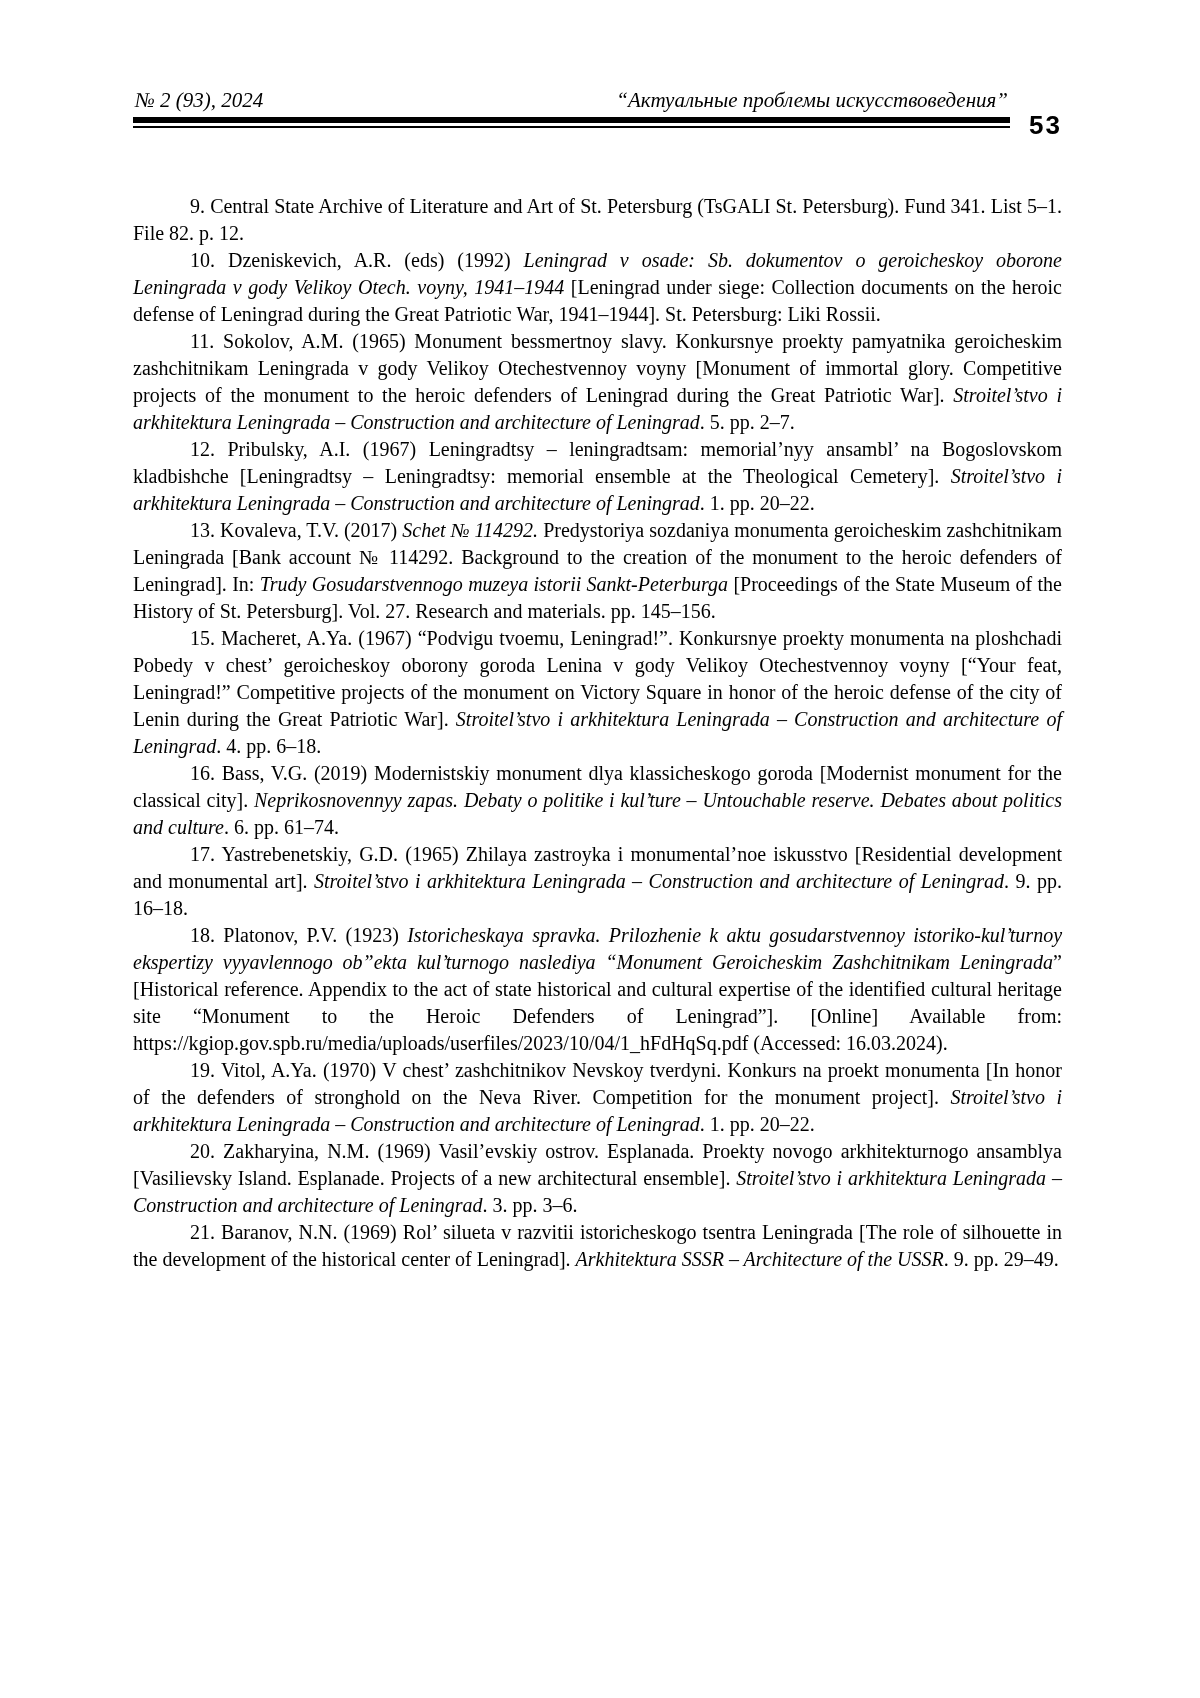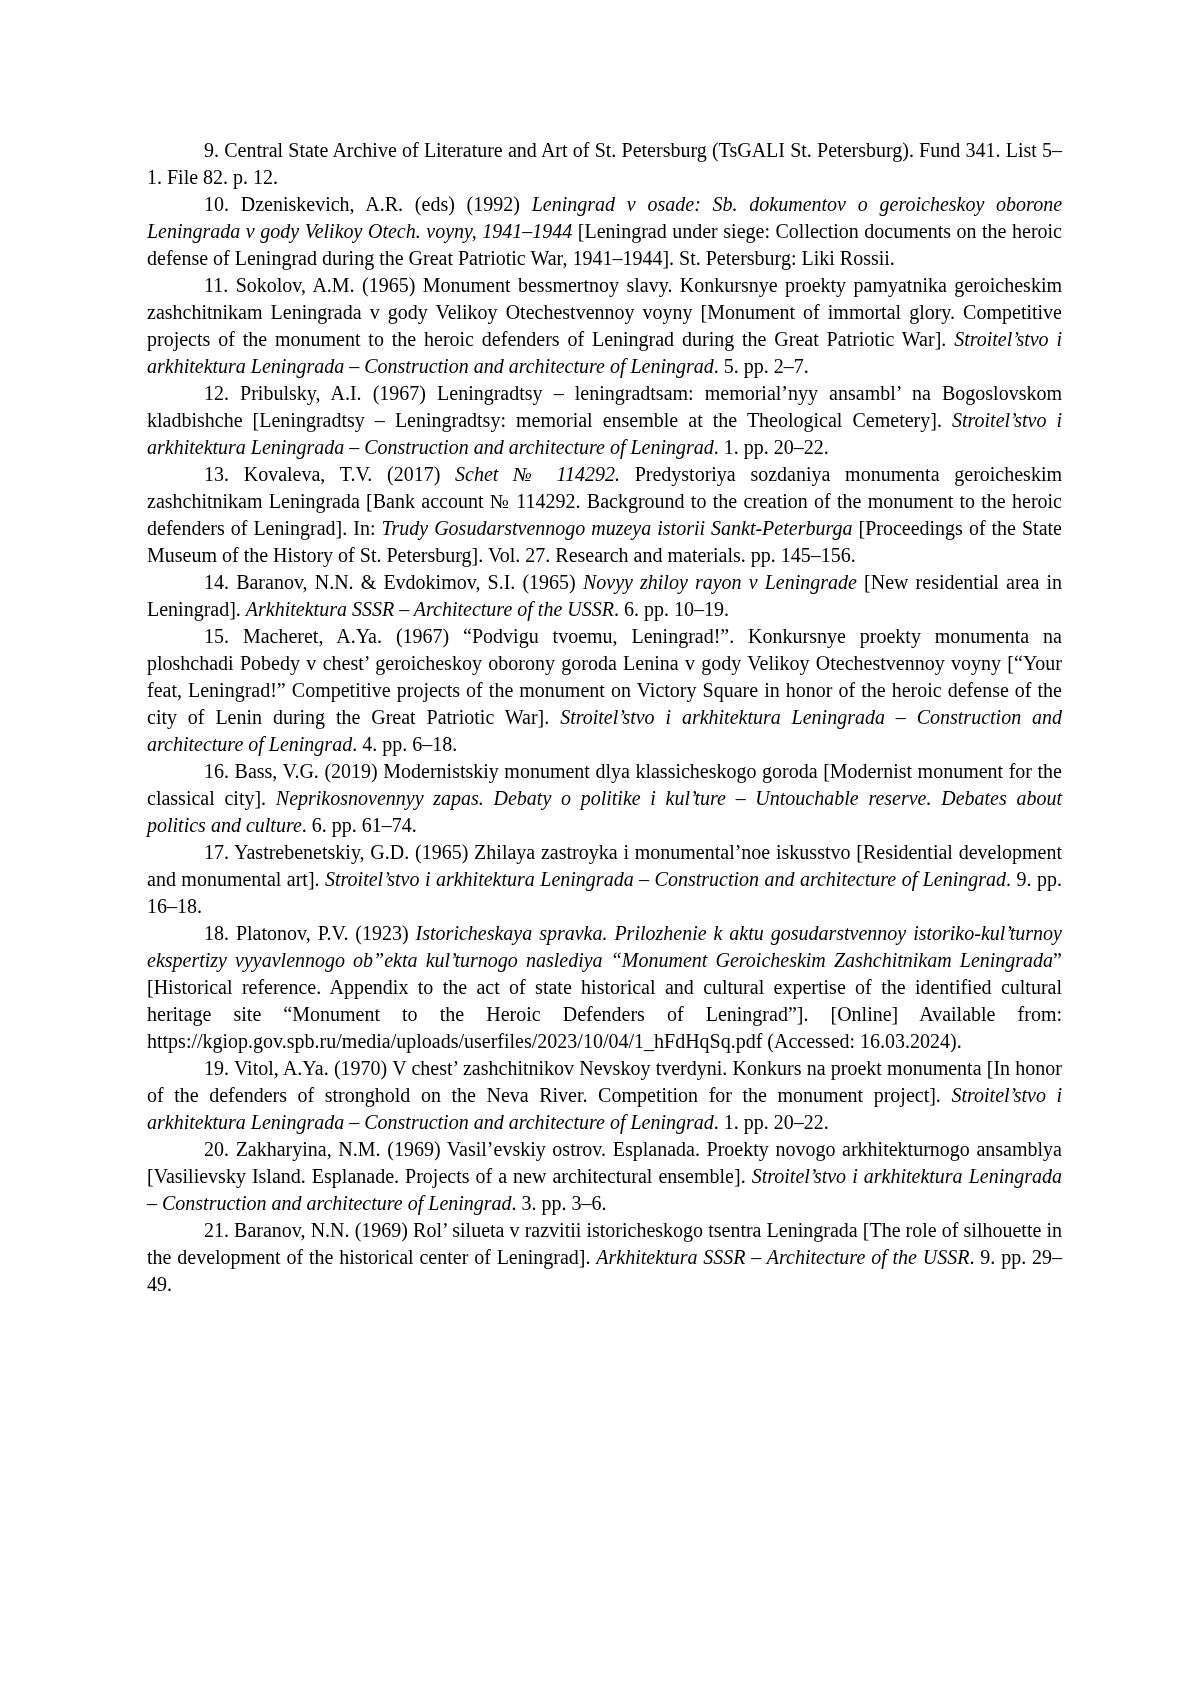--- a/index.html
+++ b/index.html
@@ -52,47 +52,56 @@
     right: 0;
     top: 22px;
     font-family: "Liberation Sans", sans-serif;
     font-weight: bold;
     font-size: 26px;
     letter-spacing: 2px;
   }
   
   .refs {
     margin-top: 49px;
-    margin-left: 14px;
   }
   p.ref {
     margin: 0;
     font-size: 20px;
     line-height: 27px;
     text-align: justify;
     text-indent: 57px;
     overflow-wrap: anywhere;
   }
   p.ref .it {
     font-style: italic;
   }
 </style>
 </head>
 <body>
 
 <div class="page">
 
+  <header class="header">
+    <div class="header-inner">
+      <div class="header-row">
+        <span>№ 2 (93), 2024</span>
+        <span>“Актуальные проблемы искусствоведения”</span>
+      </div>
+      <div class="rule-thick"></div>
+      <div class="rule-thin"></div>
+    </div>
+    <div class="page-num">53</div>
+  </header>
 
   <main class="refs">
       <p class="ref"><span class="rm">9. Central State Archive of Literature and Art of St. Petersburg (TsGALI St. Petersburg). Fund 341. List 5–1. File 82. p. 12.</span></p>
       <p class="ref"><span class="rm">10. Dzeniskevich, A.R. (eds) (1992) </span><span class="it">Leningrad v osade: Sb. dokumentov o geroicheskoy oborone Leningrada v gody Velikoy Otech. voyny, 1941–1944 </span><span class="rm">[Leningrad under siege: Collection documents on the heroic defense of Leningrad during the Great Patriotic War, 1941–1944]. St. Petersburg: Liki Rossii.</span></p>
       <p class="ref"><span class="rm">11. Sokolov, A.M. (1965) Monument bessmertnoy slavy. Konkursnye proekty pamyatnika geroicheskim zashchitnikam Leningrada v gody Velikoy Otechestvennoy voyny [Monument of immortal glory. Competitive projects of the monument to the heroic defenders of Leningrad during the Great Patriotic War]. </span><span class="it">Stroitel’stvo i arkhitektura Leningrada – Construction and architecture of Leningrad</span><span class="rm">. 5. pp. 2–7.</span></p>
       <p class="ref"><span class="rm">12. Pribulsky, A.I. (1967) Leningradtsy – leningradtsam: memorial’nyy ansambl’ na Bogoslovskom kladbishche [Leningradtsy – Leningradtsy: memorial ensemble at the Theological Cemetery]. </span><span class="it">Stroitel’stvo i arkhitektura Leningrada – Construction and architecture of Leningrad</span><span class="rm">. 1. pp. 20–22.</span></p>
       <p class="ref"><span class="rm">13. Kovaleva, T.V. (2017) </span><span class="it">Schet № 114292. </span><span class="rm">Predystoriya sozdaniya monumenta geroicheskim zashchitnikam Leningrada [Bank account № 114292. Background to the creation of the monument to the heroic defenders of Leningrad]. In: </span><span class="it">Trudy Gosudarstvennogo muzeya istorii Sankt-Peterburga </span><span class="rm">[Proceedings of the State Museum of the History of St. Petersburg]. Vol. 27. Research and materials. pp. 145–156.</span></p>
-      <p class="ref"><span class="rm">14. Baranov, N.N. &amp; Evdokimov, S.I. (1965) </span><span class="it">Novyy zhiloy rayon v Leningrade </span><span class="rm">[New residential area in Leningrad]. </span><span class="it">Arkhitektura SSSR – Architecture of the USSR</span><span class="rm">. 6. pp. 10–19.</span></p>
       <p class="ref"><span class="rm">15. Macheret, A.Ya. (1967) “Podvigu tvoemu, Leningrad!”. Konkursnye proekty monumenta na ploshchadi Pobedy v chest’ geroicheskoy oborony goroda Lenina v gody Velikoy Otechestvennoy voyny [“Your feat, Leningrad!” Competitive projects of the monument on Victory Square in honor of the heroic defense of the city of Lenin during the Great Patriotic War]. </span><span class="it">Stroitel’stvo i arkhitektura Leningrada – Construction and architecture of Leningrad</span><span class="rm">. 4. pp. 6–18.</span></p>
       <p class="ref"><span class="rm">16. Bass, V.G. (2019) Modernistskiy monument dlya klassicheskogo goroda [Modernist monument for the classical city]. </span><span class="it">Neprikosnovennyy zapas. Debaty o politike i kul’ture – Untouchable reserve. Debates about politics and culture</span><span class="rm">. 6. pp. 61–74.</span></p>
       <p class="ref"><span class="rm">17. Yastrebenetskiy, G.D. (1965) Zhilaya zastroyka i monumental’noe iskusstvo [Residential development and monumental art]. </span><span class="it">Stroitel’stvo i arkhitektura Leningrada – Construction and architecture of Leningrad</span><span class="rm">. 9. pp. 16–18.</span></p>
       <p class="ref"><span class="rm">18. Platonov, P.V. (1923) </span><span class="it">Istoricheskaya spravka. Prilozhenie k aktu gosudarstvennoy istoriko-kul’turnoy ekspertizy vyyavlennogo ob”ekta kul’turnogo naslediya “Monument Geroicheskim Zashchitnikam Leningrada</span><span class="rm">” [Historical reference. Appendix to the act of state historical and cultural expertise of the identified cultural heritage site “Monument to the Heroic Defenders of Leningrad”]. [Online] Available from: https://kgiop.gov.spb.ru/media/uploads/userfiles/2023/10/04/1_hFdHqSq.pdf (Accessed: 16.03.2024).</span></p>
       <p class="ref"><span class="rm">19. Vitol, A.Ya. (1970) V chest’ zashchitnikov Nevskoy tverdyni. Konkurs na proekt monumenta [In honor of the defenders of stronghold on the Neva River. Competition for the monument project]. </span><span class="it">Stroitel’stvo i arkhitektura Leningrada – Construction and architecture of Leningrad</span><span class="rm">. 1. pp. 20–22.</span></p>
       <p class="ref"><span class="rm">20. Zakharyina, N.M. (1969) Vasil’evskiy ostrov. Esplanada. Proekty novogo arkhitekturnogo ansamblya [Vasilievsky Island. Esplanade. Projects of a new architectural ensemble]. </span><span class="it">Stroitel’stvo i arkhitektura Leningrada – Construction and architecture of Leningrad</span><span class="rm">. 3. pp. 3–6.</span></p>
       <p class="ref"><span class="rm">21. Baranov, N.N. (1969) Rol’ silueta v razvitii istoricheskogo tsentra Leningrada [The role of silhouette in the development of the historical center of Leningrad]. </span><span class="it">Arkhitektura SSSR – Architecture of the USSR</span><span class="rm">. 9. pp. 29–49.</span></p>
     </main>
 
 </div>

